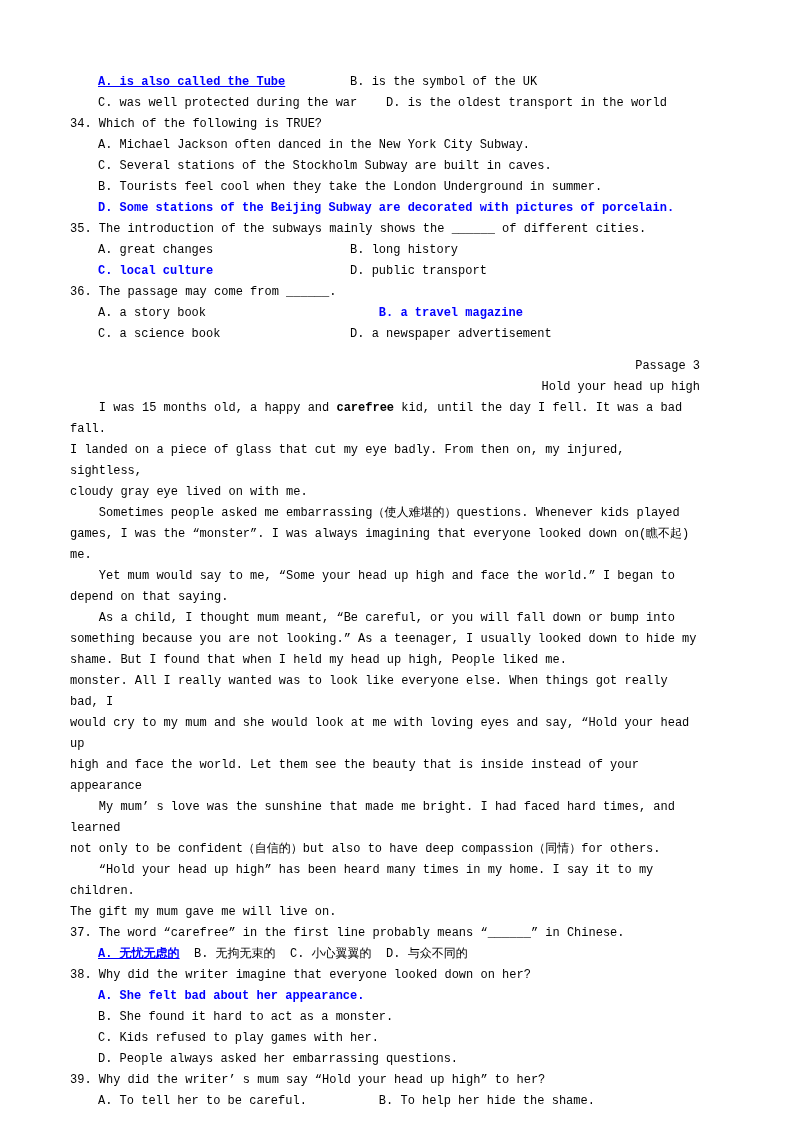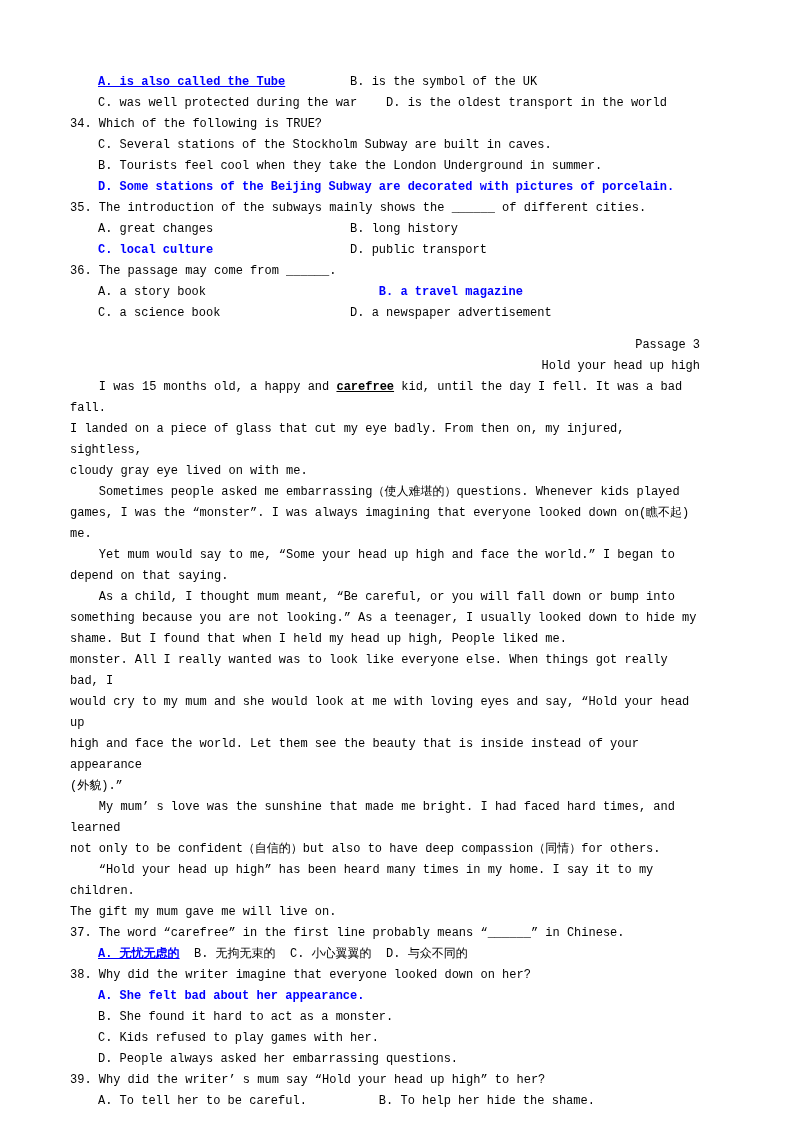--- a/index.html
+++ b/index.html
@@ -14,32 +14,33 @@
     font-family: "Liberation Mono", "DejaVu Sans Mono", monospace;
     font-size: 12px;
     line-height: 21px;
     color: #000000;
   }
   .line { white-space: pre-wrap; }
   .indent-1 { padding-left: 28px; }
   .center { text-align: right; }
   .gap-top { margin-top: 11px; }
   .seg { }
-  .seg-bu { font-weight: bold; text-decoration: underline; }
+  .seg-bu { font-weight: bold; }
   .seg-a { color: var(--accent, #0000FF); font-weight: bold; }
   .seg-au { color: var(--accent, #0000FF); font-weight: bold; text-decoration: underline; }
 </style>
 </head>
 <body>
 
 <div class="page" style="background: rgb(255, 255, 255); color: rgb(0, 0, 0);">
   <div id="lines-root">
       <div class="line indent-1"><span class="seg-au">A. is also called the Tube</span><span class="seg">         B. is the symbol of the UK</span></div>
       <div class="line indent-1"><span class="seg">C. was well protected during the war    D. is the oldest transport in the world</span></div>
       <div class="line"><span class="seg">34. Which of the following is TRUE?</span></div>
+      <div class="line indent-1"><span class="seg">A. Michael Jackson often danced in the New York City Subway.</span></div>
       <div class="line indent-1"><span class="seg">C. Several stations of the Stockholm Subway are built in caves.</span></div>
       <div class="line indent-1"><span class="seg">B. Tourists feel cool when they take the London Underground in summer.</span></div>
       <div class="line indent-1"><span class="seg-a">D. Some stations of the Beijing Subway are decorated with pictures of porcelain.</span></div>
       <div class="line"><span class="seg">35. The introduction of the subways mainly shows the ______ of different cities.</span></div>
       <div class="line indent-1"><span class="seg">A. great changes                   B. long history</span></div>
       <div class="line indent-1"><span class="seg-a">C. local culture</span><span class="seg">                   D. public transport</span></div>
       <div class="line"><span class="seg">36. The passage may come from ______.</span></div>
       <div class="line indent-1"><span class="seg">A. a story book                        </span><span class="seg-a">B. a travel magazine</span></div>
       <div class="line indent-1"><span class="seg">C. a science book                  D. a newspaper advertisement</span></div>
       <div class="line center gap-top"><span class="seg">Passage 3</span></div>
@@ -51,21 +52,20 @@
       <div class="line"><span class="seg">games, I was the “monster”. I was always imagining that everyone looked down on(瞧不起)</span></div>
       <div class="line"><span class="seg">me.</span></div>
       <div class="line"><span class="seg">    Yet mum would say to me, “Some your head up high and face the world.” I began to</span></div>
       <div class="line"><span class="seg">depend on that saying.</span></div>
       <div class="line"><span class="seg">    As a child, I thought mum meant, “Be careful, or you will fall down or bump into</span></div>
       <div class="line"><span class="seg">something because you are not looking.” As a teenager, I usually looked down to hide my</span></div>
       <div class="line"><span class="seg">shame. But I found that when I held my head up high, People liked me.</span></div>
       <div class="line"><span class="seg">monster. All I really wanted was to look like everyone else. When things got really bad, I</span></div>
       <div class="line"><span class="seg">would cry to my mum and she would look at me with loving eyes and say, “Hold your head up</span></div>
       <div class="line"><span class="seg">high and face the world. Let them see the beauty that is inside instead of your appearance</span></div>
-      <div class="line"><span class="seg">(外貌).”</span></div>
       <div class="line"><span class="seg">    My mum’ s love was the sunshine that made me bright. I had faced hard times, and learned</span></div>
       <div class="line"><span class="seg">not only to be confident（自信的）but also to have deep compassion（同情）for others.</span></div>
       <div class="line"><span class="seg">    “Hold your head up high” has been heard many times in my home. I say it to my children.</span></div>
       <div class="line"><span class="seg">The gift my mum gave me will live on.</span></div>
       <div class="line"><span class="seg">37. The word “carefree” in the first line probably means “______” in Chinese.</span></div>
       <div class="line indent-1"><span class="seg-au">A. 无忧无虑的</span><span class="seg">  B. 无拘无束的  C. 小心翼翼的  D. 与众不同的</span></div>
       <div class="line"><span class="seg">38. Why did the writer imagine that everyone looked down on her?</span></div>
       <div class="line indent-1"><span class="seg-a">A. She felt bad about her appearance.</span></div>
       <div class="line indent-1"><span class="seg">B. She found it hard to act as a monster.</span></div>
       <div class="line indent-1"><span class="seg">C. Kids refused to play games with her.</span></div>

